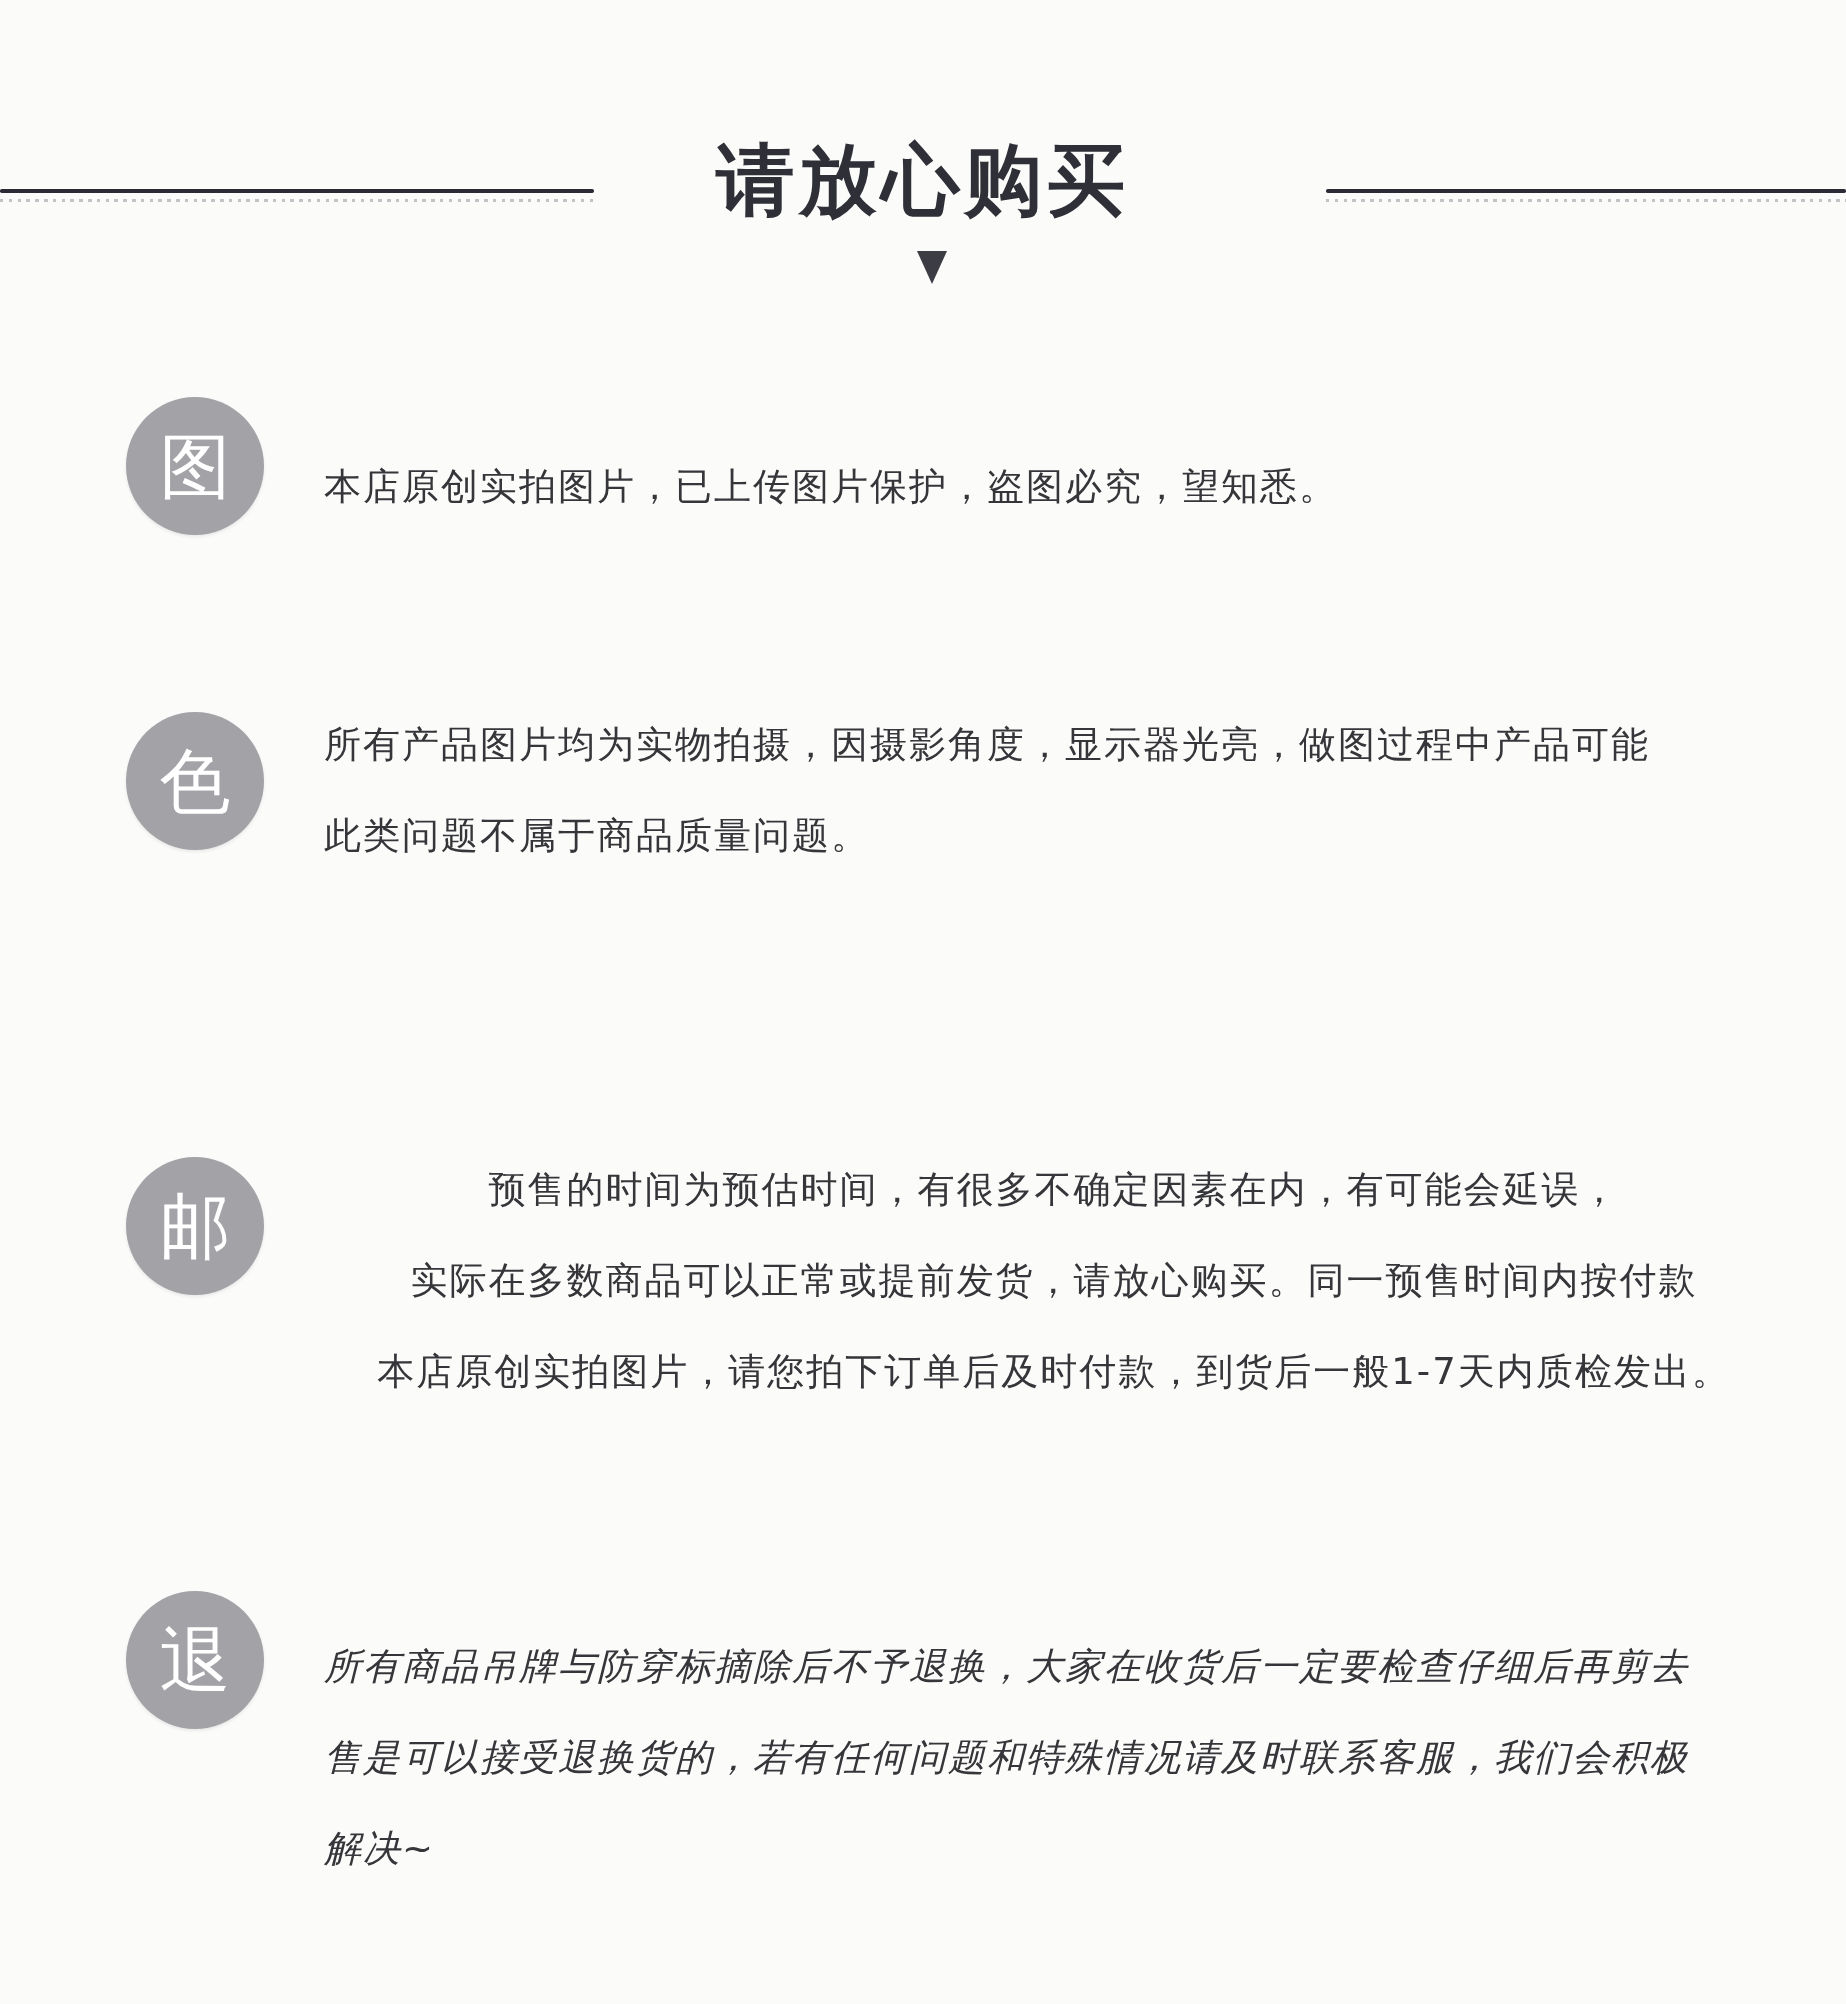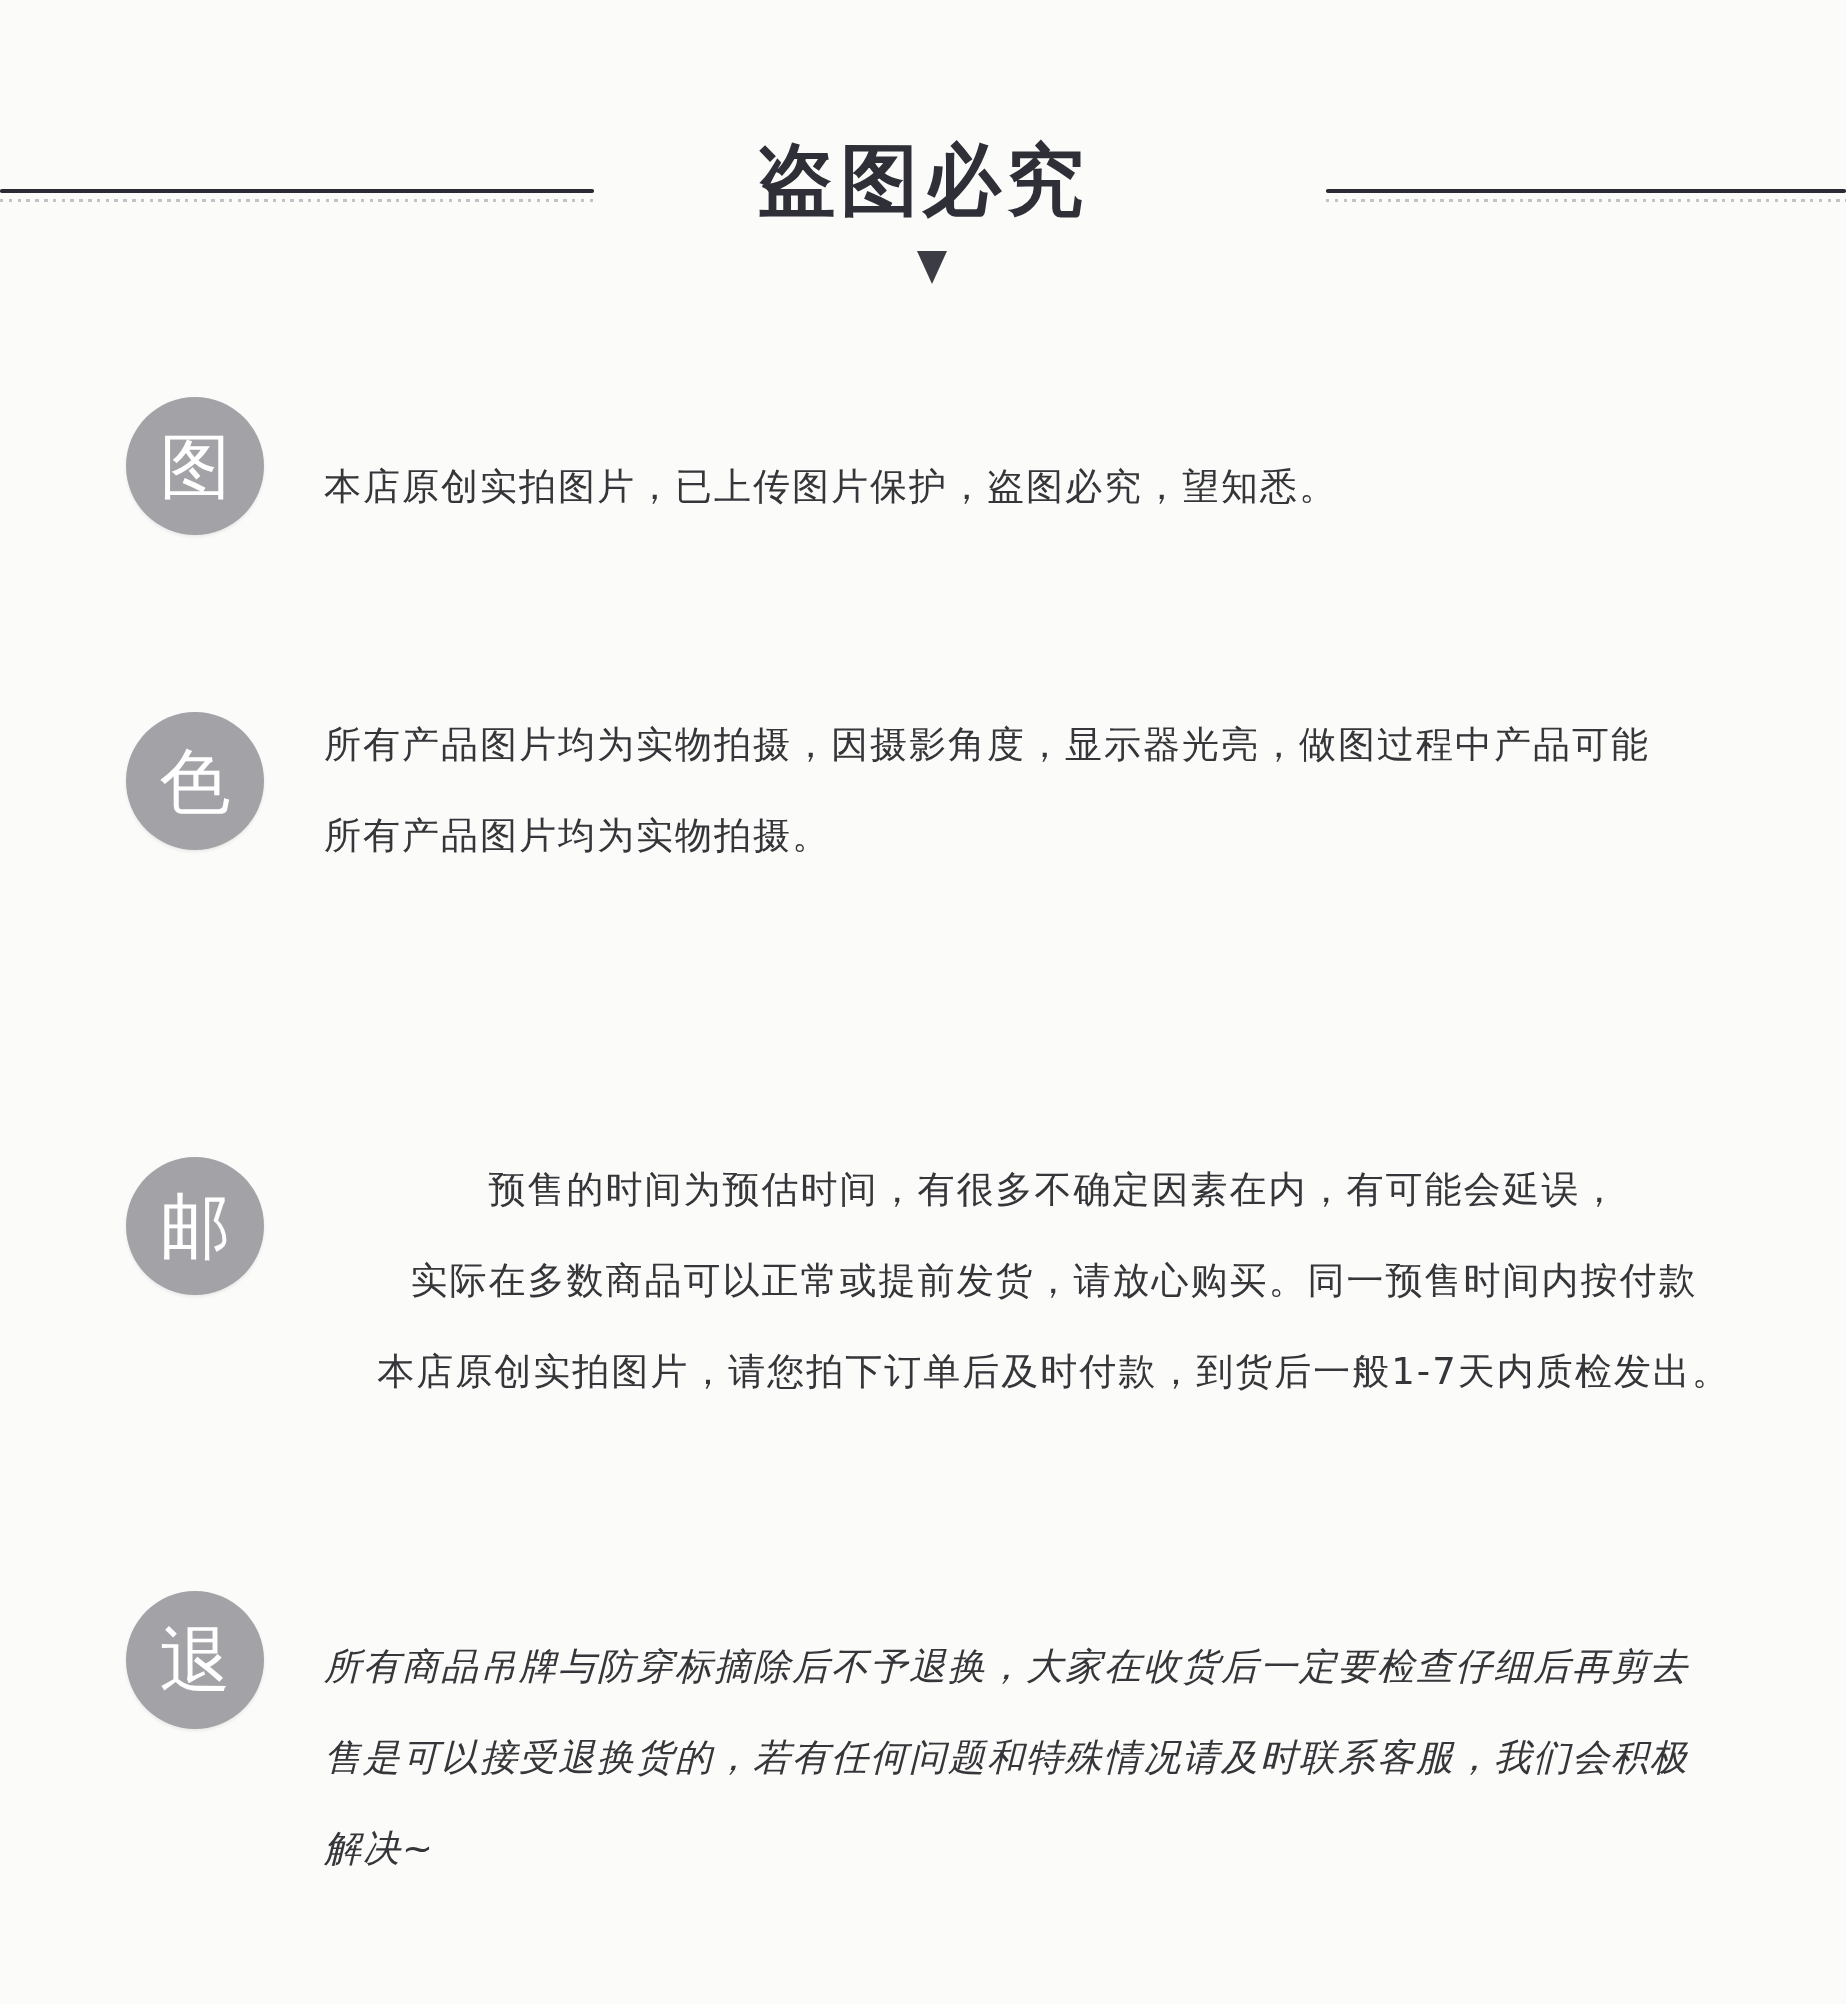--- a/index.html
+++ b/index.html
@@ -105,41 +105,41 @@
 </head>
 <body>
 
 <div class="page">
 
   <div class="divider divider-left">
     <div class="solid-line"></div>
     <div class="dotted-line"></div>
   </div>
 
-  <h1 class="page-title">盗图必究</h1>
+  <h1 class="page-title">请放心购买</h1>
 
   <div class="divider divider-right">
     <div class="solid-line"></div>
     <div class="dotted-line"></div>
   </div>
 
   <div class="down-triangle"></div>
 
   <section>
     <div class="badge badge-pics">图</div>
     <div class="text-block text-pics">
       <p>本店原创实拍图片，已上传图片保护，盗图必究，望知悉。</p>
     </div>
   </section>
 
   <section>
     <div class="badge badge-color">色</div>
     <div class="text-block text-color">
       <p>所有产品图片均为实物拍摄，因摄影角度，显示器光亮，做图过程中产品可能</p>
-      <p>所有产品图片均为实物拍摄。</p>
+      <p>此类问题不属于商品质量问题。</p>
     </div>
   </section>
 
   <section>
     <div class="badge badge-shipping">邮</div>
     <div class="text-block text-shipping">
       <p>预售的时间为预估时间，有很多不确定因素在内，有可能会延误，</p>
       <p>实际在多数商品可以正常或提前发货，请放心购买。同一预售时间内按付款</p>
       <p>本店原创实拍图片，请您拍下订单后及时付款，到货后一般1-7天内质检发出。</p>
     </div>

